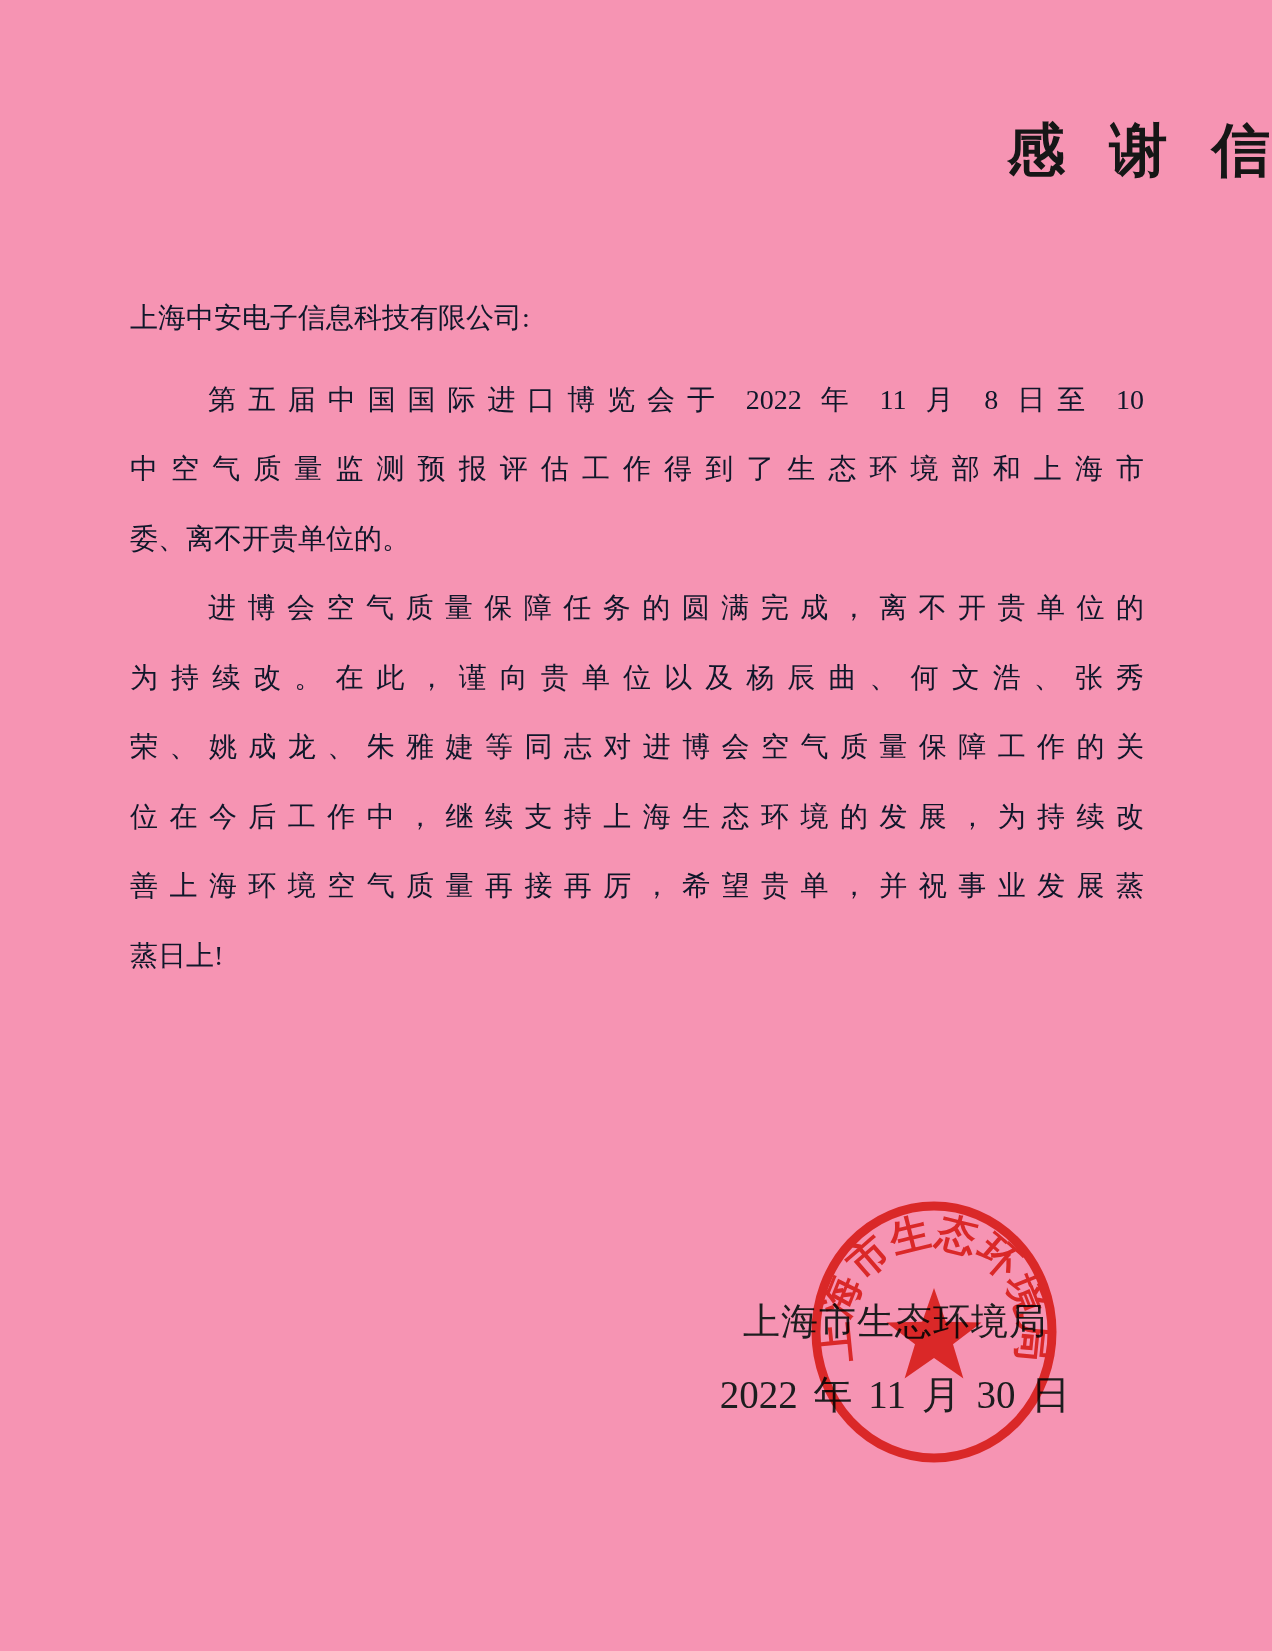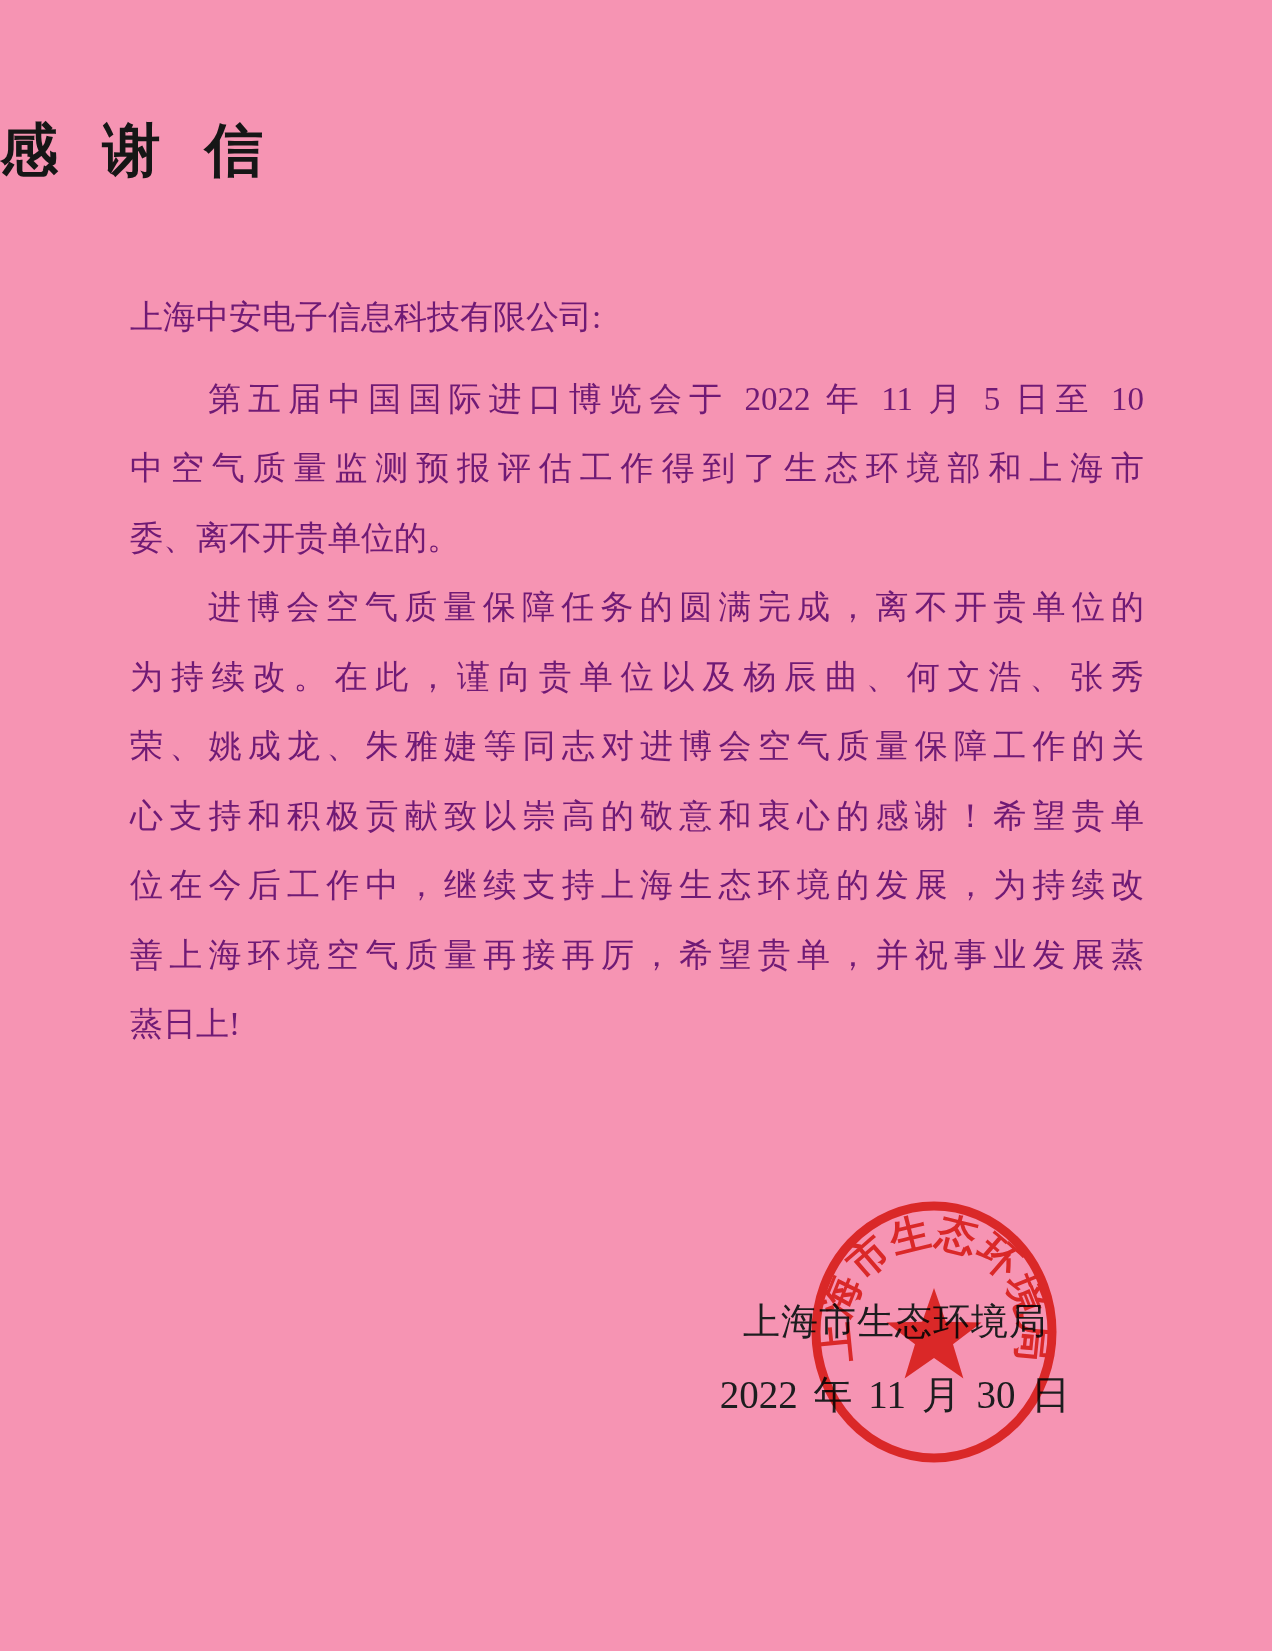--- a/index.html
+++ b/index.html
@@ -9,35 +9,35 @@
     position: relative;
     overflow: hidden;
     font-family: "Liberation Serif", "DejaVu Serif", serif;
     color: #1d1d1f;
   }
   .sheet { position: absolute; inset: 0; }
 
   .title {
     position: absolute;
     top: 112px; left: 0; width: 100%;
-    text-align: left;
+    text-align: right;
     font-size: 58px;
     font-weight: bold;
     letter-spacing: 2px;
     word-spacing: 26px;
     color: #161616;
   }
 
   .bodytext {
     position: absolute;
     left: 130px; top: 283px;
     width: 1014px;
-    font-size: 33px;
+    font-size: 28px;
     line-height: 69.5px;
-    color: #701a75;
+    color: #0f172a;
   }
   .para-first { margin-top: 12px; }
   .line { text-align: justify; text-align-last: justify; }
   .line.short { text-align: left; text-align-last: left; }
   .line.indent { text-indent: 78px; }
 
   .sign-block {
     position: absolute;
     left: 695px; top: 1298px;
     width: 400px;
@@ -64,30 +64,29 @@
 
 <div class="sheet">
 
   <div class="title">感 谢 信</div>
 
   <div class="bodytext">
 
     <div class="line short">上海中安电子信息科技有限公司:</div>
 
     <div class="para-first">
-      <div class="line indent">第五届中国国际进口博览会于 2022 年 11 月 5 日至 10</div>
+      <div class="line indent">第五届中国国际进口博览会于 2022 年 11 月 8 日至 10</div>
       <div class="line">中空气质量监测预报评估工作得到了生态环境部和上海市</div>
       <div class="line short">委、离不开贵单位的。</div>
     </div>
 
     <div>
       <div class="line indent">进博会空气质量保障任务的圆满完成，离不开贵单位的</div>
       <div class="line">为持续改。在此，谨向贵单位以及杨辰曲、何文浩、张秀</div>
       <div class="line">荣、姚成龙、朱雅婕等同志对进博会空气质量保障工作的关</div>
-      <div class="line">心支持和积极贡献致以崇高的敬意和衷心的感谢！希望贵单</div>
       <div class="line">位在今后工作中，继续支持上海生态环境的发展，为持续改</div>
       <div class="line">善上海环境空气质量再接再厉，希望贵单，并祝事业发展蒸</div>
       <div class="line short">蒸日上!</div>
     </div>
 
   </div>
 
   <div class="sign-block">
     <div class="sign-name">上海市生态环境局</div>
     <div class="sign-date">2022 年 11 月 30 日</div>

